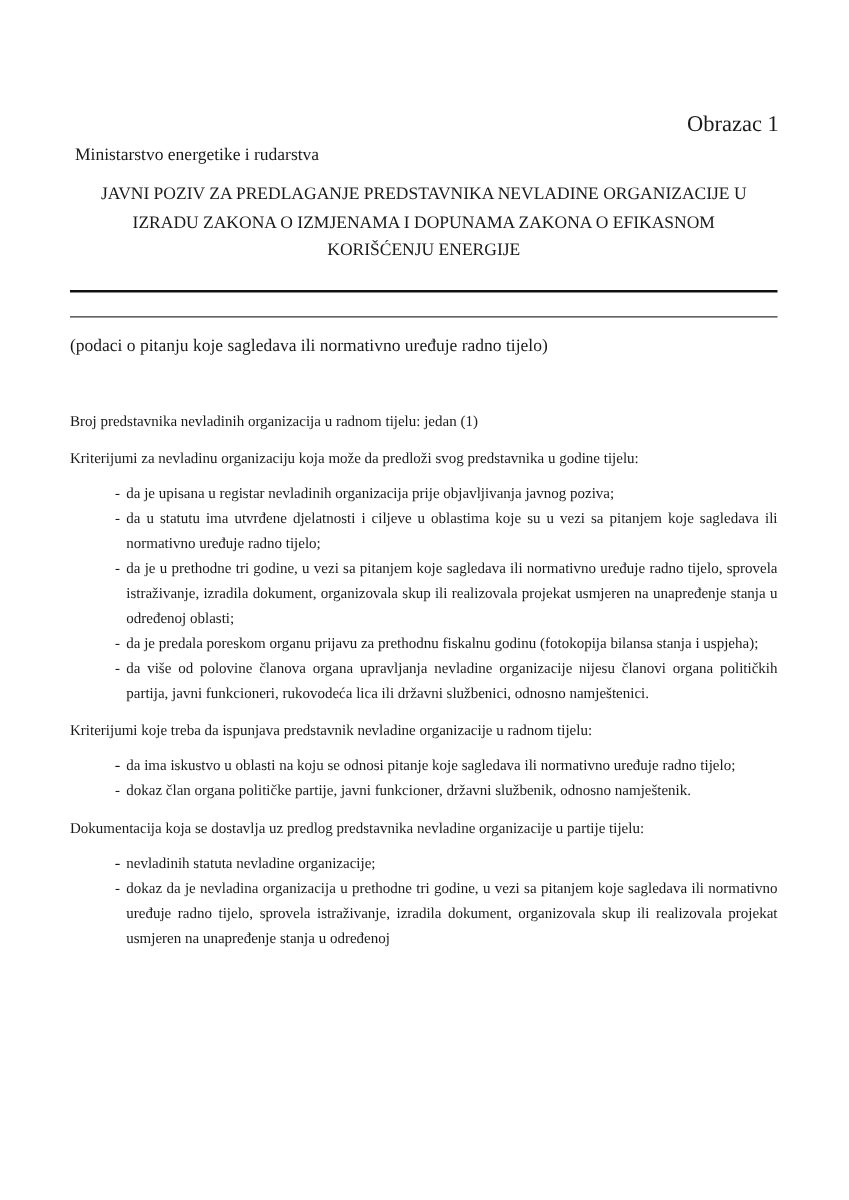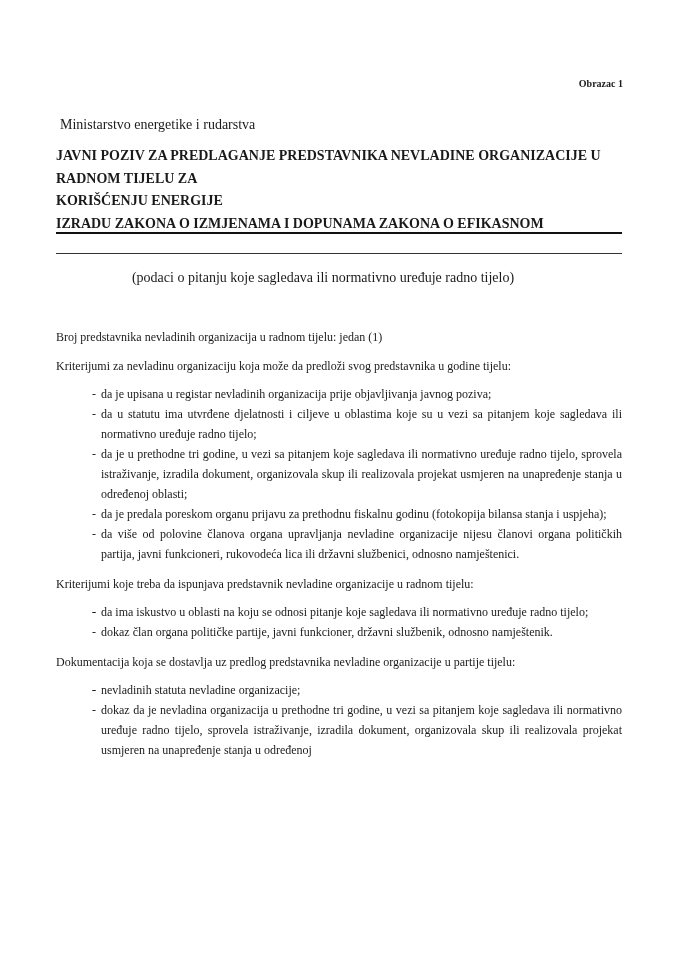--- a/index.html
+++ b/index.html
@@ -16,38 +16,39 @@
       color: #1a1a1a;
       font-size: 14.2px;
     }
     .page {
       position: absolute;
       left: 0; top: 0;
       width: 679px; height: 960px;
     }
     .form-label {
       position: absolute;
-      top: 78px;
+      top: 89px;
       right: 56px;
-      font-weight: bold;
-      font-size: 10px;
+      font-weight: normal;
+      font-size: 18px;
     }
     .ministry {
       position: absolute;
       top: 117px;
       left: 60px;
       font-weight: normal;
       font-size: 14px;
     }
     .title {
       position: absolute;
       top: 145px;
       left: 56px;
       width: 566px;
-      font-weight: bold;
+      text-align: center;
+      font-weight: normal;
       font-size: 14px;
       line-height: 22.5px;
     }
     .title div { white-space: nowrap; }
     .rule-thick {
       position: absolute;
       left: 56px;
       top: 232px;
       width: 566px;
       height: 2px;
@@ -57,23 +58,23 @@
       position: absolute;
       left: 56px;
       top: 253px;
       width: 566px;
       height: 1px;
       background: #333;
     }
     .subject-note {
       position: absolute;
       top: 270px;
-      left: 40px;
+      left: 56px;
       width: 566px;
-      text-align: center;
+      text-align: left;
       font-size: 14px;
     }
     .body {
       position: absolute;
       top: 327px;
       left: 56px;
       width: 566px;
       line-height: 20px;
       font-size: 12px;
     }
@@ -102,23 +103,22 @@
 <body>
 
 <div class="page">
 
   <div class="form-label">Obrazac 1</div>
 
   <div class="ministry">Ministarstvo energetike i rudarstva</div>
 
   <div class="title">
     <div>JAVNI POZIV ZA PREDLAGANJE PREDSTAVNIKA NEVLADINE ORGANIZACIJE U</div>
-    <div>RADNOM TIJELU ZA</div>
+    <div>IZRADU ZAKONA O IZMJENAMA I DOPUNAMA ZAKONA O EFIKASNOM</div>
     <div>KORIŠĆENJU ENERGIJE</div>
-    <div>IZRADU ZAKONA O IZMJENAMA I DOPUNAMA ZAKONA O EFIKASNOM</div>
   </div>
 
   <div class="rule-thick"></div>
   <div class="rule-thin"></div>
 
   <div class="subject-note">(podaci o pitanju koje sagledava ili normativno uređuje radno tijelo)</div>
 
   <div class="body">
 
     <p class="para first">Broj predstavnika nevladinih organizacija u radnom tijelu: jedan (1)</p>

